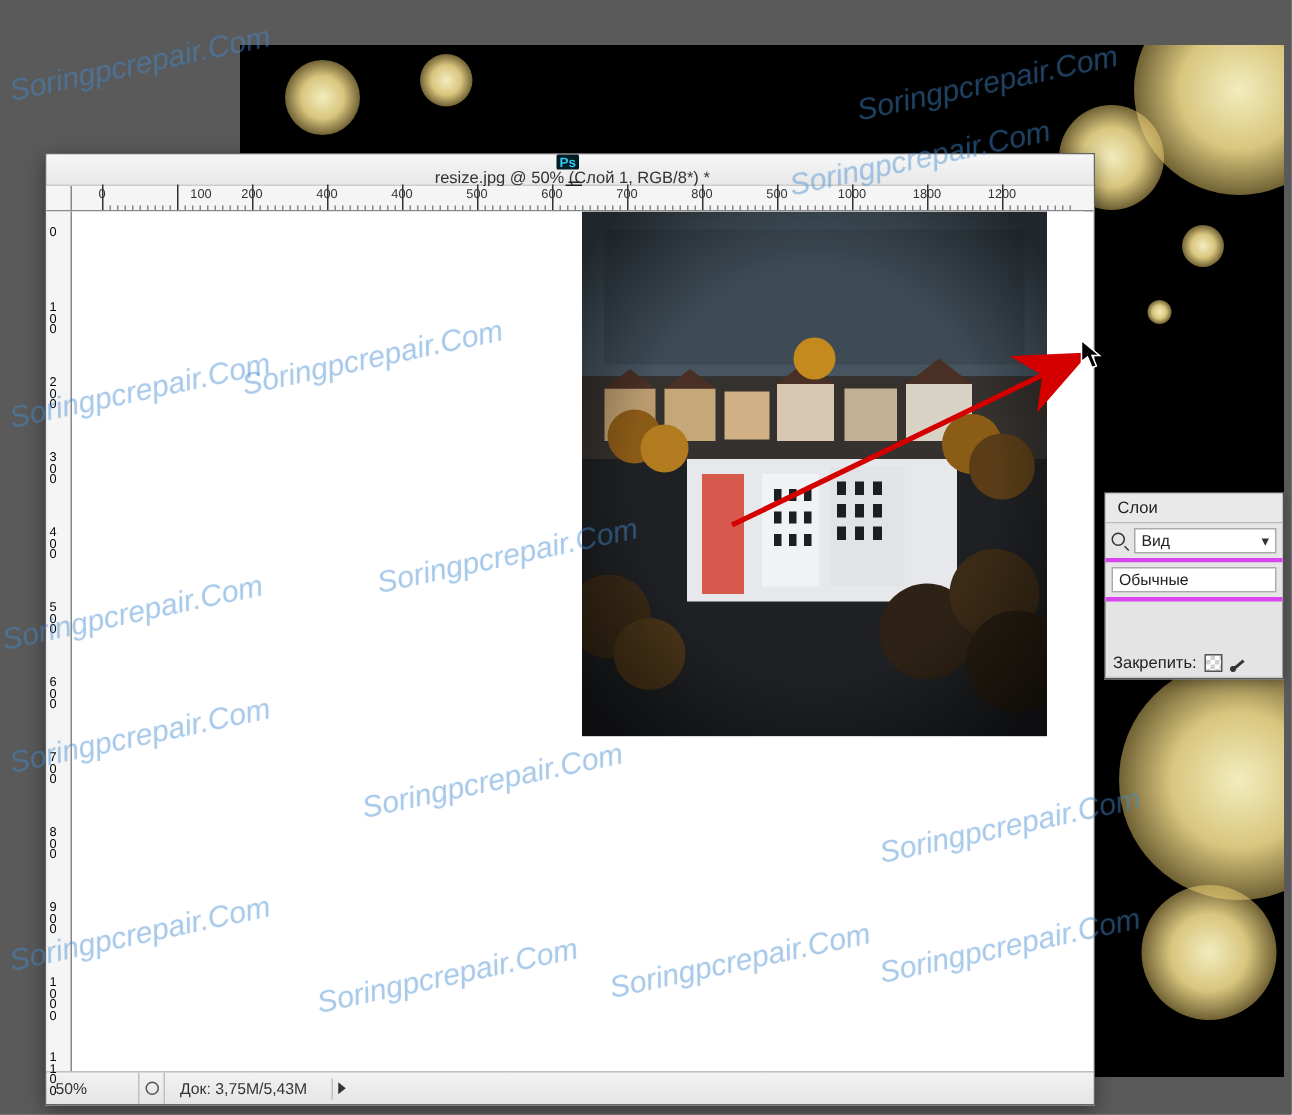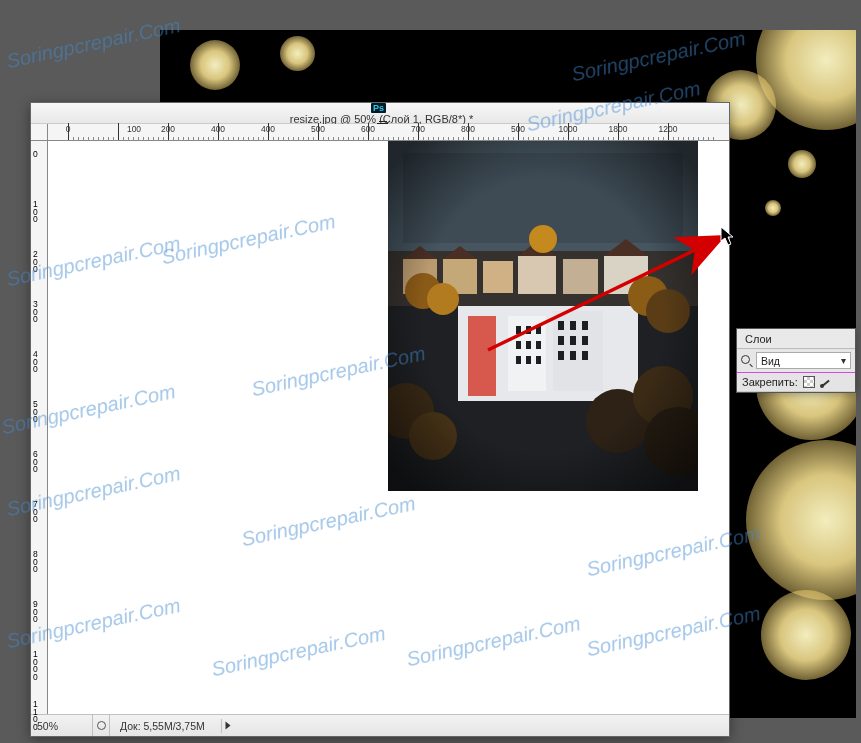--- a/index.html
+++ b/index.html
@@ -188,21 +188,21 @@
     .layers-panel .tab {
       height: 20px;
       display:flex;align-items:center;
       padding: 0 8px;
       background: #e9e9e9;
       border-bottom: 1px solid #bbb;
     }
     .layers-panel .row {
       display: flex; align-items: center;
       padding: 3px 4px;
-      border-bottom: 1px solid #d946ef;
+      border-bottom: 3px solid #d946ef;
       background:#e6e6e6;
       gap: 4px;
     }
     .layers-panel .search-icon {
       width:11px;height:11px;position:relative;
     }
     .layers-panel .search-icon::before{content:"";position:absolute;width:7px;height:7px;border:1.2px solid #333;border-radius:50%; }
     .layers-panel .search-icon::after{content:"";position:absolute;width:4px;height:1.3px;background:#333;transform:rotate(45deg);bottom:0;right:-1px;}
     .layers-panel select, .layers-panel .fake-select {
       flex:1;
@@ -225,21 +225,21 @@
     .layers-panel .eye::before { content:"";position:absolute;width:13px;height:8px;border:1px solid #222;border-radius:60%/100%;left:1px;top:4px; }
     .layers-panel .eye::after{content:"";position:absolute;width:4px;height:4px;border-radius:50%;background:#222;top:6px;left:5.5px;}
     .layers-panel .thumb {
       width: 32px;height:26px;border:1px solid #555;background:#fff;margin-right:5px;
       position:relative;overflow:hidden;
     }
     .layers-panel .thumb.bokeh { background:#000; }
     .layers-panel .thumb.bokeh .dots { position:absolute;inset:0; }
     .layers-panel .thumb.bokeh .dots i { position:absolute;width:6px;height:6px;border-radius:50%;background:rgba(255,235,160,0.9); }
     .layers-panel .label { flex:1;font-style:italic;font-size:10.5px; }
-    .layers-panel .lock-row { display:flex; align-items:flex-end; gap:5px; padding:3px 5px; border-bottom:1px solid #c9c9c9; }
+    .layers-panel .lock-row { display:flex; align-items:flex-end; gap:5px; padding:3px 5px; border-bottom:1px solid #c9c9c9;margin-top:32px; }
     .layers-panel .lock-row .sq { width:12px;height:12px;border:1px solid #555;background:linear-gradient(45deg,#ccc 25%,transparent 25%,transparent 75%,#ccc 75%),linear-gradient(45deg,#ccc 25%,#fff 25%,#fff 75%,#ccc 75%);background-size:6px 6px;background-position:0 0,3px 3px; }
     .layers-panel .lock-row .brush { width:11px;height:11px;position:relative; }
     .layers-panel .lock-row .brush::before{content:"";position:absolute;width:8px;height:2px;background:#333;transform:rotate(-40deg);top:5px;left:2px;}
     .layers-panel .lock-row .brush::after{content:"";position:absolute;width:4px;height:4px;background:#333;border-radius:50% 0 50% 50%;bottom:0;left:0;}
     
     .watermark {
       position: absolute;
       font-family: "Comic Sans MS", cursive, sans-serif;
       font-style: italic;
       font-size: 20px;
@@ -507,21 +507,21 @@
             </defs>
           </svg>
         </div>
       </div>
     </div>
     <div class="statusbar">
       <div class="zoom">50%</div>
       <div style="width:17px;height:100%;border-right:1px solid #c0c0c0;display:flex;align-items:center;justify-content:center">
         <span style="width:9px;height:9px;border:1px solid #555;border-radius:50%;position:relative;display:inline-block"></span>
       </div>
-      <div class="doc-info">Док: 5,55M/3,75M</div>
+      <div class="doc-info">Док: 3,75M/5,43M</div>
       <div class="flyout"></div>
     </div>
   </div>
 
   <svg class="arrow-overlay" viewBox="0 0 256 128">
     <defs>
       <marker id="ah" markerWidth="14" markerHeight="12" refX="12" refY="6" orient="auto">
         <path d="M0,0 L14,6 L0,12 L4,6 Z" fill="#D40000"></path>
       </marker>
     </defs>
@@ -535,20 +535,25 @@
     <line x1="13" y1="16.5" x2="18" y2="16.5" stroke="#000" stroke-width="1"></line>
   </svg>
 
   <div class="layers-panel">
     <div class="tab">Слои</div>
     <div class="row">
       <span class="search-icon"></span>
       <div class="fake-select">
         <span>Вид</span>
         <span class="chev">▾</span>
+      </div>
+    </div>
+    <div class="row">
+      <div class="fake-select">
+        <span>Обычные</span>
       </div>
     </div>
     <div class="lock-row">
       <span>Закрепить:</span>
       <span class="sq"></span>
       <span class="brush"></span>
     </div>
   </div>
 
   <div id="watermarks">

